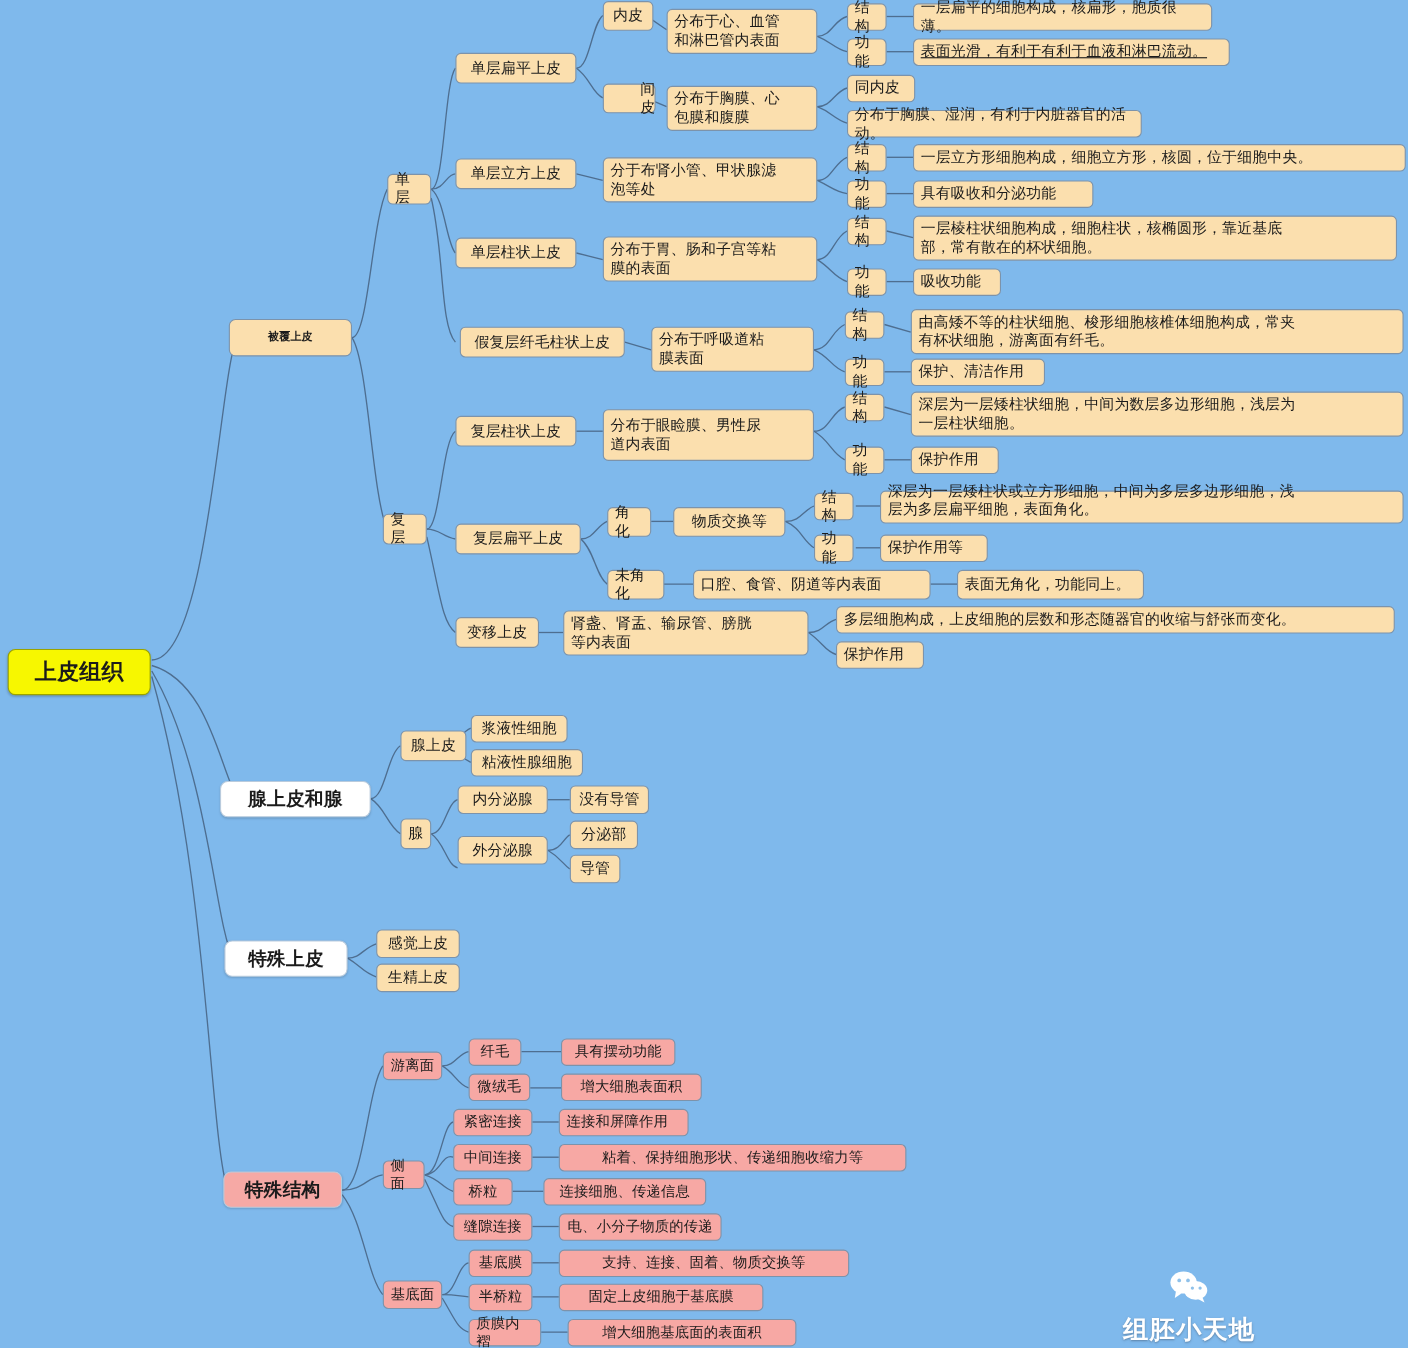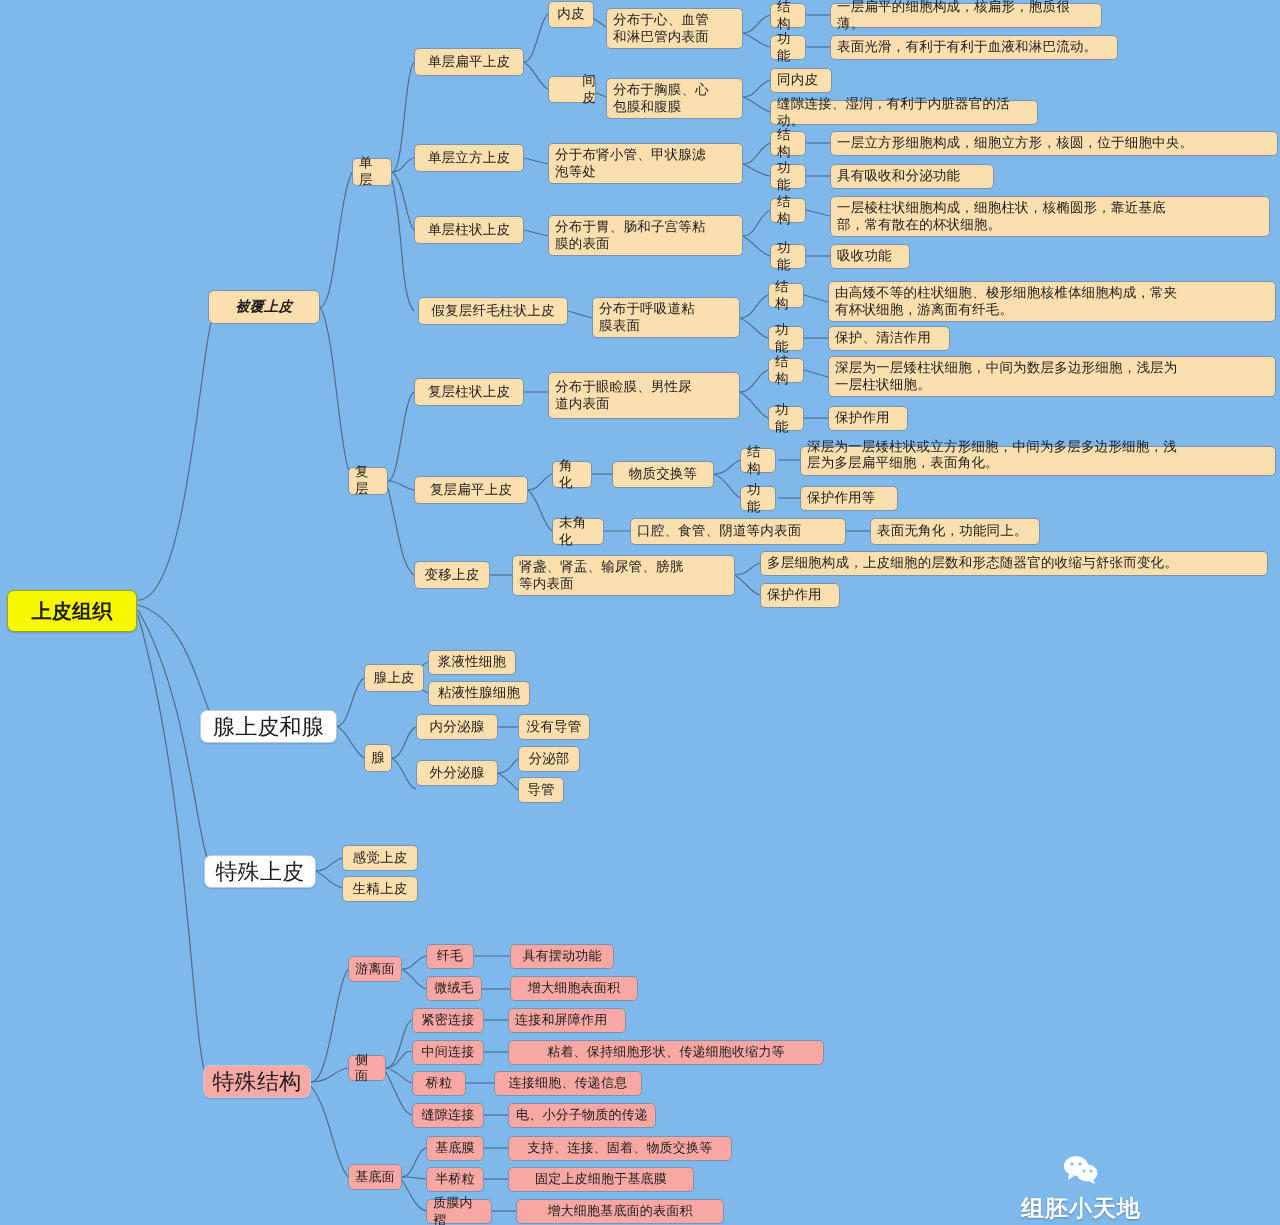--- a/index.html
+++ b/index.html
@@ -40,40 +40,39 @@
     background: #F7F700;
     border: 1px solid #9aa300;
     font-weight: bold;
     font-size: 20px;
     border-radius: 7px;
     box-shadow: 0 1px 2px rgba(0,0,0,.18);
   }
   .v-white {
     background: #FFFFFF;
     border: 1px solid #B9CBDD;
-    font-weight: normal;
-    font-size: 22px;
+    font-weight: bold;
+    font-size: 17px;
     border-radius: 7px;
     box-shadow: 0 1px 2px rgba(0,0,0,.14);
   }
   .v-white.pinkmain {
     background: #F6A9A5;
     border: 1px solid #B9CBDD;
   }
   .v-tan {
     background: #FBDFAE;
     border: 1px solid #7C93AB;
     font-size: 13.5px;
   }
   .v-tan.big {
-    font-size: 14px;
+    font-size: 10px;
     font-weight: bold;
     border-radius: 6px;
     padding: 4px 10px;
-    font-style: italic;
   }
   .v-pink {
     background: #F7A8A4;
     border: 1px solid #7C93AB;
     font-size: 13px;
   }
   .wm {
     position: absolute;
     display: flex;
     align-items: center;
@@ -243,36 +242,36 @@
   </div>
   <div class="node v-tan" style="left:770px; top:3px; width:36px; height:25px; justify-content:center;">
     <span>结构</span>
   </div>
   <div class="node v-tan" style="left:830px; top:3px; width:272px; height:25px;">
     <span>一层扁平的细胞构成，核扁形，胞质很薄。</span>
   </div>
   <div class="node v-tan" style="left:770px; top:35px; width:36px; height:25px; justify-content:center;">
     <span>功能</span>
   </div>
-  <div class="node v-tan" style="left:830px; top:35px; width:288px; height:25px;">
+  <div class="node v-tan" style="left:830px; top:35px; width:288px; height:25px;text-decoration:underline;">
     <span>表面光滑，有利于有利于血液和淋巴流动。</span>
   </div>
 
   <div class="node v-tan" style="left:548px; top:76px; width:46px; height:27px; justify-content:center;padding-left:40px;">
     <span>间皮</span>
   </div>
   <div class="node v-tan" style="left:606px; top:78px; width:137px; height:41px;">
     <span>分布于胸膜、心
 包膜和腹膜</span>
   </div>
   <div class="node v-tan" style="left:770px; top:68px; width:62px; height:25px;">
     <span>同内皮</span>
   </div>
   <div class="node v-tan" style="left:770px; top:100px; width:268px; height:25px;">
-    <span>缝隙连接、湿润，有利于内脏器官的活动。</span>
+    <span>分布于胸膜、湿润，有利于内脏器官的活动。</span>
   </div>
 
   <div class="node v-tan" style="left:414px; top:144px; width:110px; height:28px; justify-content:center;">
     <span>单层立方上皮</span>
   </div>
   <div class="node v-tan" style="left:548px; top:143px; width:195px; height:41px;">
     <span>分于布肾小管、甲状腺滤
 泡等处</span>
   </div>
   <div class="node v-tan" style="left:770px; top:131px; width:36px; height:25px; justify-content:center;">
@@ -477,21 +476,21 @@
   <div class="node v-pink" style="left:508px; top:1103px; width:148px; height:25px; justify-content:center;">
     <span>电、小分子物质的传递</span>
   </div>
 
   <div class="node v-pink" style="left:348px; top:1164px; width:54px; height:26px; justify-content:center;">
     <span>基底面</span>
   </div>
   <div class="node v-pink" style="left:426px; top:1136px; width:58px; height:25px; justify-content:center;">
     <span>基底膜</span>
   </div>
-  <div class="node v-pink" style="left:508px; top:1136px; width:224px; height:25px; justify-content:center;">
+  <div class="node v-pink" style="left:508px; top:1136px; width:264px; height:25px; justify-content:center;">
     <span>支持、连接、固着、物质交换等</span>
   </div>
   <div class="node v-pink" style="left:426px; top:1167px; width:58px; height:25px; justify-content:center;">
     <span>半桥粒</span>
   </div>
   <div class="node v-pink" style="left:508px; top:1167px; width:186px; height:25px; justify-content:center;">
     <span>固定上皮细胞于基底膜</span>
   </div>
   <div class="node v-pink" style="left:426px; top:1199px; width:66px; height:25px; justify-content:center;">
     <span>质膜内褶</span>

